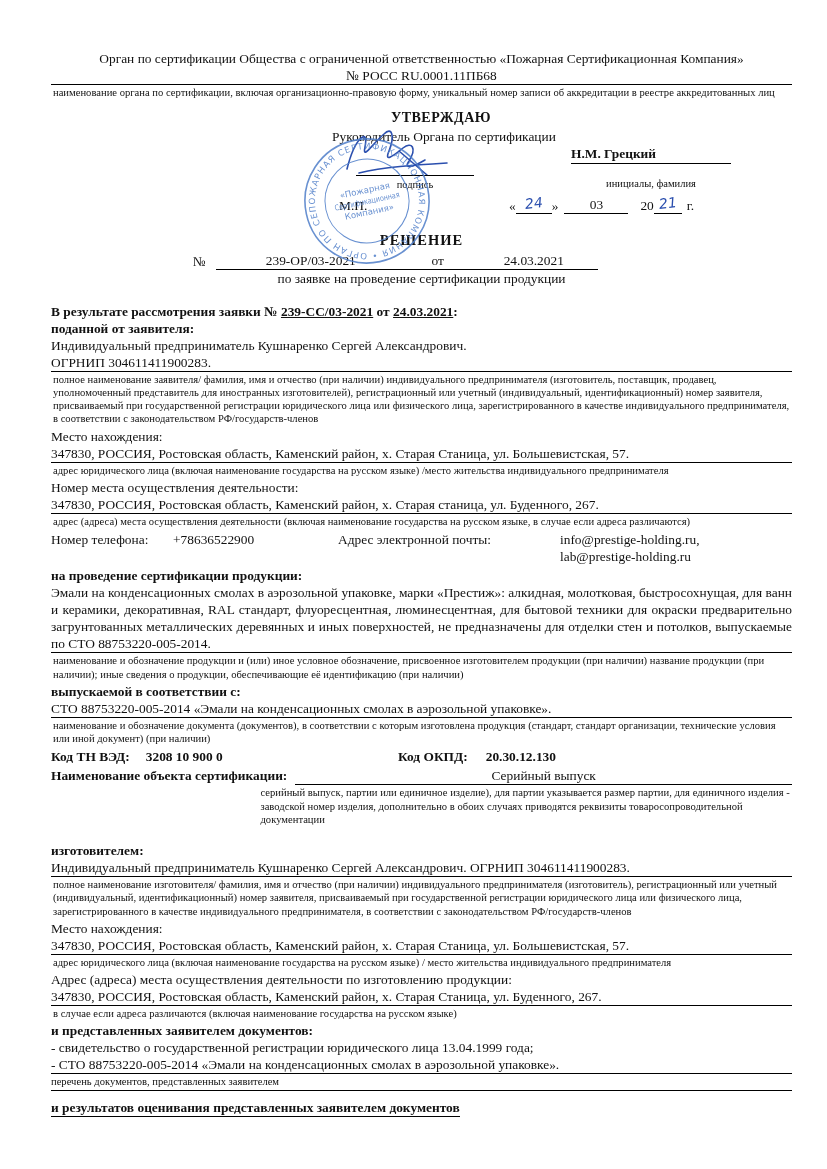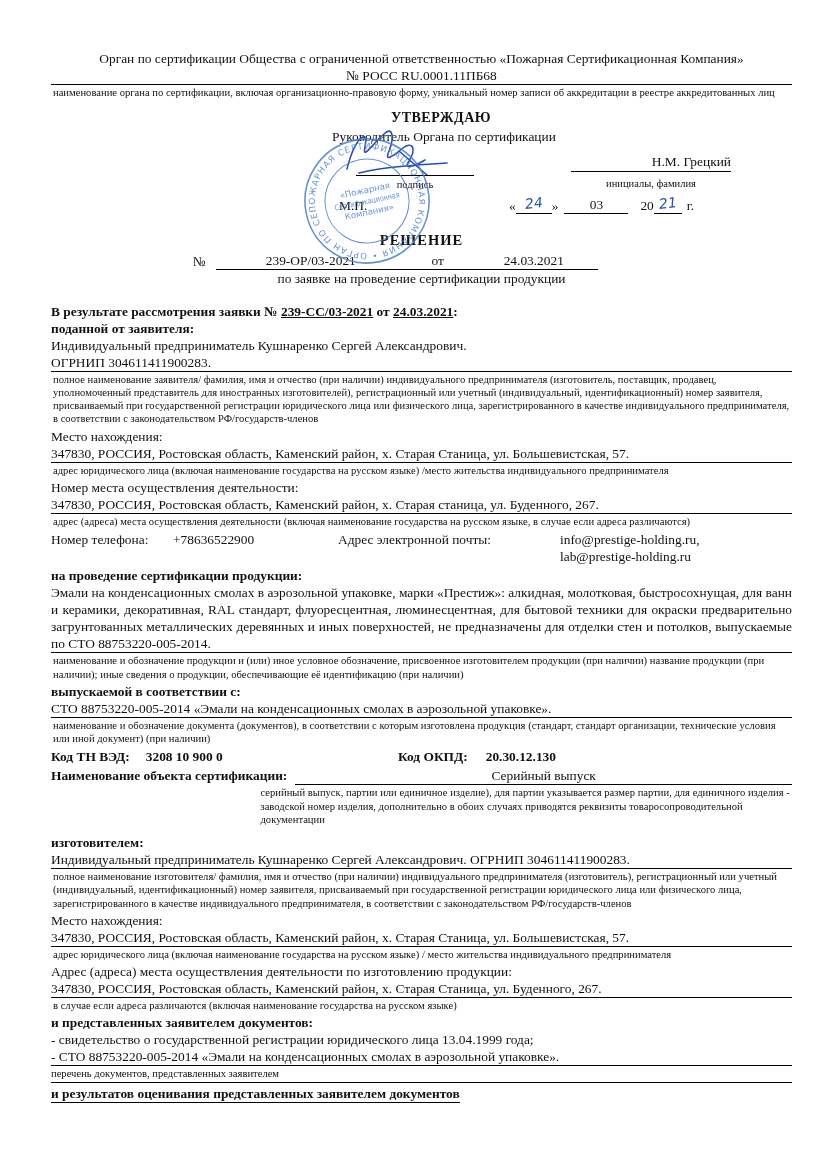--- a/index.html
+++ b/index.html
@@ -14,30 +14,30 @@
   .center { text-align:center; }
   .bold { font-weight:bold; }
   .just { text-align:justify; }
   .u { text-decoration:underline; }
   .note {
     border-top:1px solid #000;
     font-size:10.6px; line-height:1.25; text-align:left;
     padding:1px 2px 0 2px;
   }
   .note.noline { border-top:none; }
-  .mt2{margin-top:2px}.mt4{margin-top:8px}.mt16{margin-top:16px}
+  .mt2{margin-top:2px}.mt4{margin-top:16px}.mt16{margin-top:16px}
 
   
   .approval { position:relative; height:122px; margin-top:8px; }
   .approve-title { position:absolute; left:300px; top:2px; width:180px; text-align:center; font-weight:bold; font-size:14px; letter-spacing:.5px; }
   .head-title { position:absolute; left:248px; top:21px; width:290px; text-align:center; }
   .sig-svg { position:absolute; left:278px; top:16px; width:150px; height:55px; }
   .sig-line { position:absolute; left:305px; top:68px; width:118px; border-bottom:1px solid #000; }
   .sig-label { position:absolute; left:305px; top:71px; width:118px; text-align:center; font-size:10.5px; }
-  .name-box { position:absolute; left:520px; top:46px; width:160px; text-align:right; border-bottom:1px solid #000; padding-bottom:1px; }
+  .name-box { position:absolute; left:520px; top:38px; width:160px; text-align:left; border-bottom:1px solid #000; padding-bottom:1px;font-weight:bold; }
   .name-label { position:absolute; left:520px; top:70px; width:160px; text-align:center; font-size:10.5px; }
   .mp { position:absolute; left:288px; top:90px; }
   .date-row { position:absolute; left:458px; top:88px; display:flex; align-items:flex-end; white-space:nowrap; }
   .dfield { display:inline-block; border-bottom:1px solid #000; text-align:center; }
   .d-day { width:36px; } .d-month { width:64px; margin:0 6px; } .d-year { width:28px; }
   .hand { font-family:"DejaVu Sans", sans-serif; font-style:italic; color:#2b4fae; display:inline-block; transform:rotate(-7deg); font-size:14px; }
   .stamp-svg { position:absolute; left:248px; top:26px; width:136px; height:136px; transform:rotate(-12deg); opacity:.85; z-index:3; pointer-events:none; }
 
   
   .dec-title { text-align:center; font-weight:bold; font-size:14.5px; letter-spacing:1px; margin-top:2px; }
@@ -57,21 +57,21 @@
   .codes { display:flex; font-weight:bold; margin-top:3px; }
   .k1 { width:347px; display:flex; } .k1 .kv { margin-left:16px; }
   .k2 { display:flex; } .k2 .kv { margin-left:18px; }
 
   
   .cert-row { display:flex; margin-top:2px; }
   .cert-field { flex:1; border-bottom:1px solid #000; text-align:center; margin-left:8px; }
   .cert-note { width:72%; margin-left:auto; }
 
   .note-docs { border-top:1px solid #000; border-bottom:1px solid #000; padding:1px 0; }
-  .result-line { margin-top:2px; font-weight:bold; }
+  .result-line { margin-top:8px; font-weight:bold; }
   .result-line span { border-bottom:1px solid #000; padding-bottom:1px; }
 </style>
 </head>
 <body>
 
 <div class="page">
 
   <div class="center">Орган по сертификации Общества с ограниченной ответственностью «Пожарная Сертификационная Компания»</div>
   <div class="center">№ РОСС RU.0001.11ПБ68</div>
   <div class="note">наименование органа по сертификации, включая организационно-правовую форму, уникальный номер записи об аккредитации в реестре аккредитованных лиц</div>

